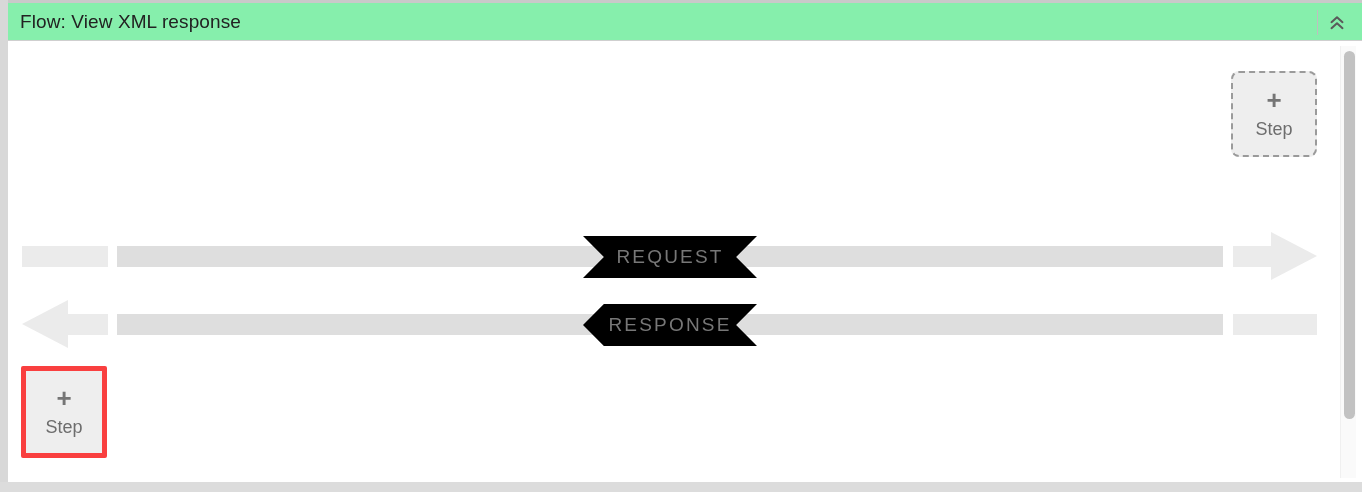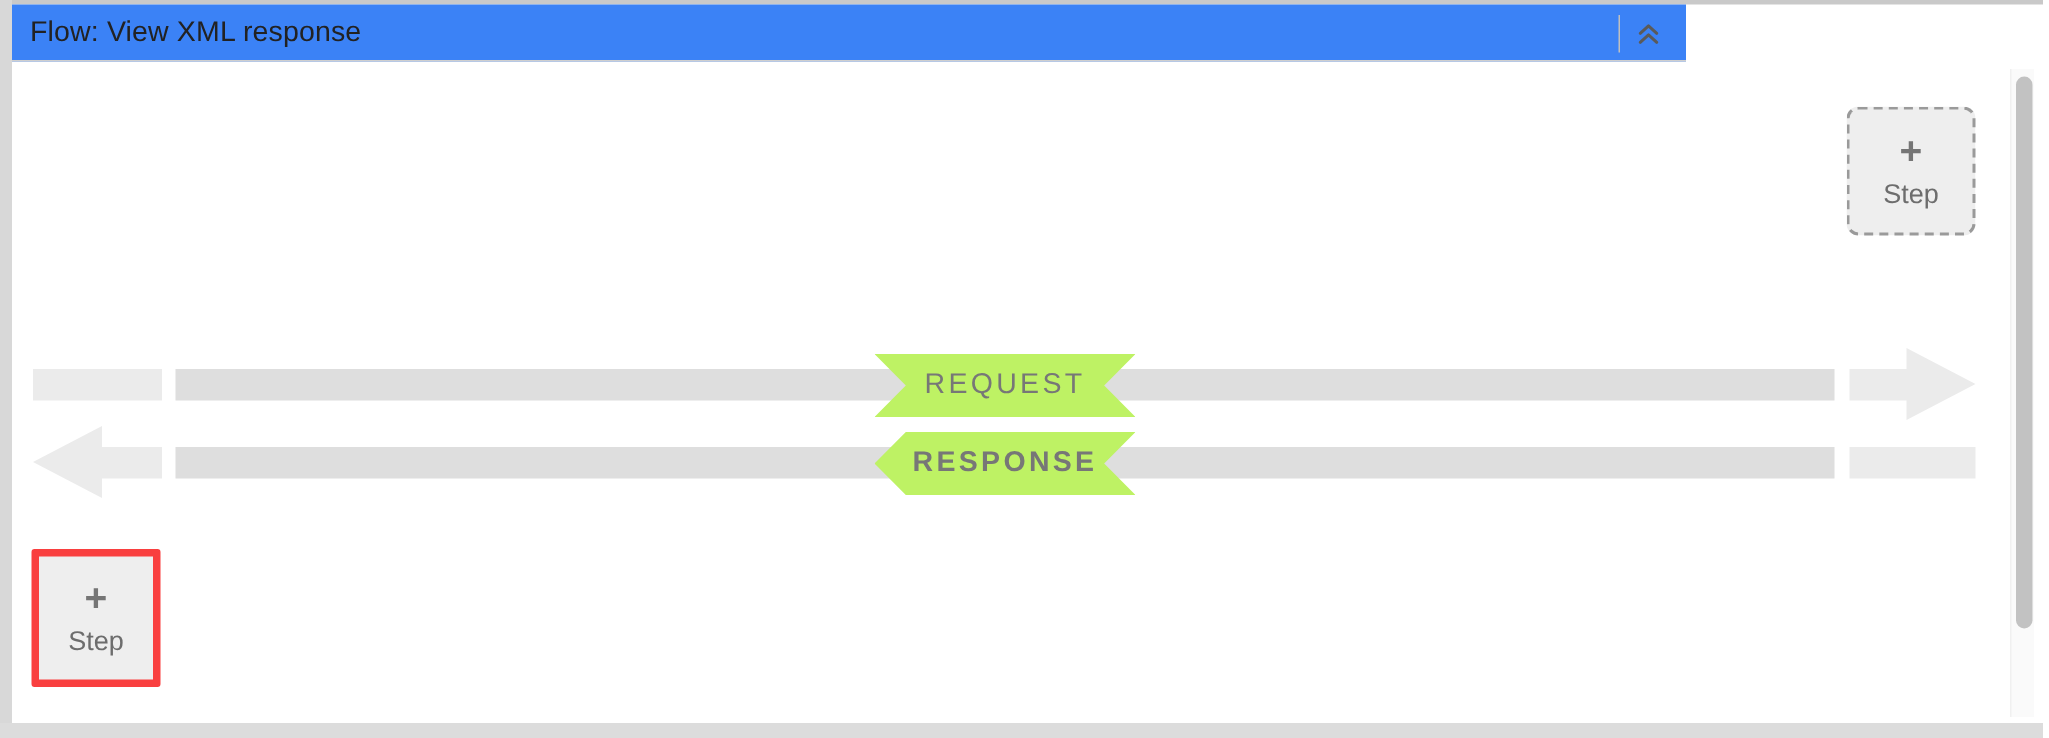--- a/index.html
+++ b/index.html
@@ -49,23 +49,23 @@
     left: 0; top: 0;
     width: 1366px; height: 3px;
     background: #c9c9c9;
   }
 
   
   .header {
     position: absolute;
     left: 8px;
     top: 3px;
-    width: 1116px;
+    width: 1354px;
     height: 38px;
-    background: #3b82f6;
+    background: #86efac;
     border-bottom: 1px solid #cfcfcf;
     box-sizing: border-box;
   }
   .header-title {
     position: absolute;
     left: 12px;
     top: 8px;
     font-size: 19px;
     color: #222222;
     letter-spacing: 0.1px;
@@ -148,21 +148,21 @@
   }
 
   
   .flow-row {
     position: absolute;
     left: 0;
     width: 1322px;
     height: 48px;
   }
   .row-request { top: 190px; }
-  .row-response { top: 242px; font-weight: bold; }
+  .row-response { top: 258px; }
 
   .bar {
     position: absolute;
     height: 21px;
     top: 14px;
   }
   .bar-dark  { background: #dedede; }
   .bar-light { background: #ebebeb; }
 
   
@@ -229,21 +229,21 @@
     width: 84px;
   }
 
   
   .banner {
     position: absolute;
     top: 4px;
     left: 574px;
     width: 174px;
     height: 42px;
-    background: #bef264;
+    background: #000000;
     display: flex;
     align-items: center;
     justify-content: center;
   }
   .banner-request {
     clip-path: polygon(0 0, 100% 0, 88% 50%, 100% 100%, 0 100%, 12% 50%);
   }
   .banner-response {
     clip-path: polygon(12% 0, 100% 0, 88% 50%, 100% 100%, 12% 100%, 0 50%);
   }

